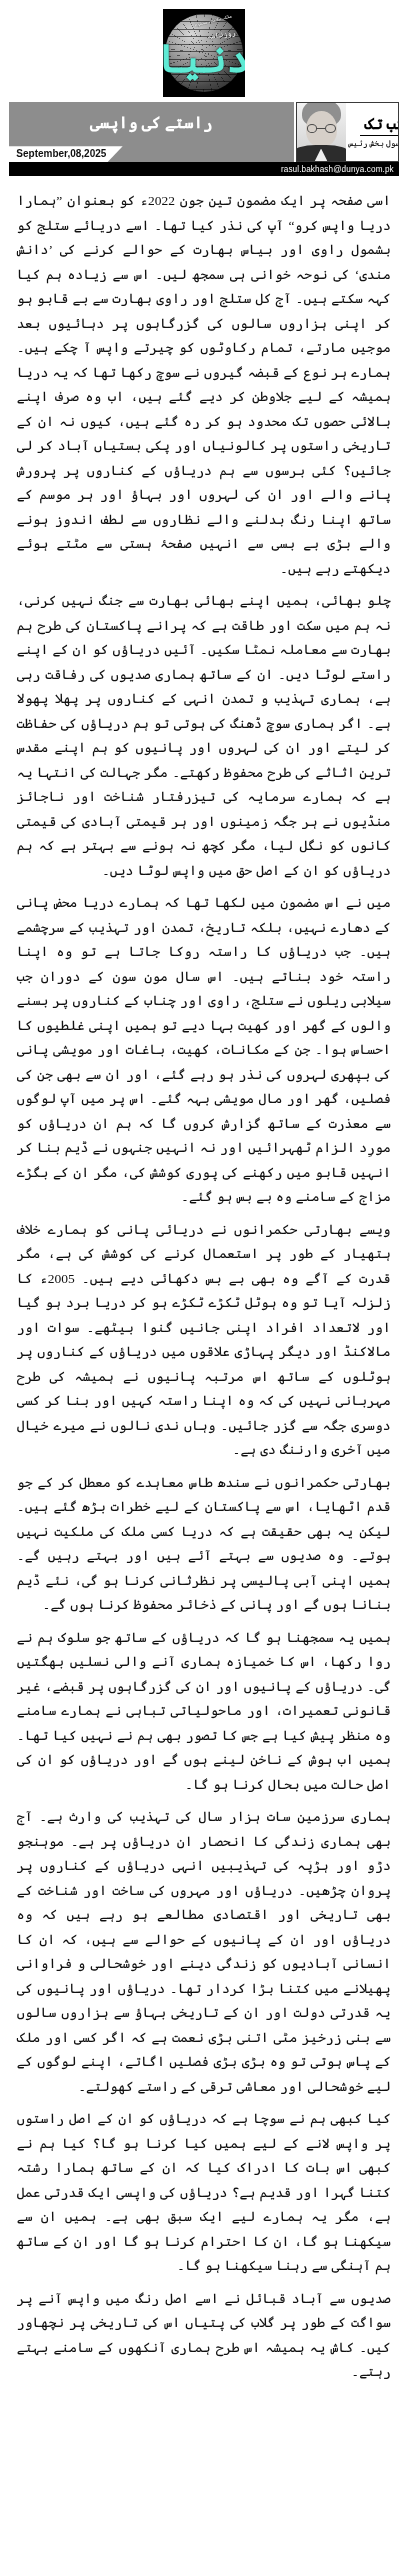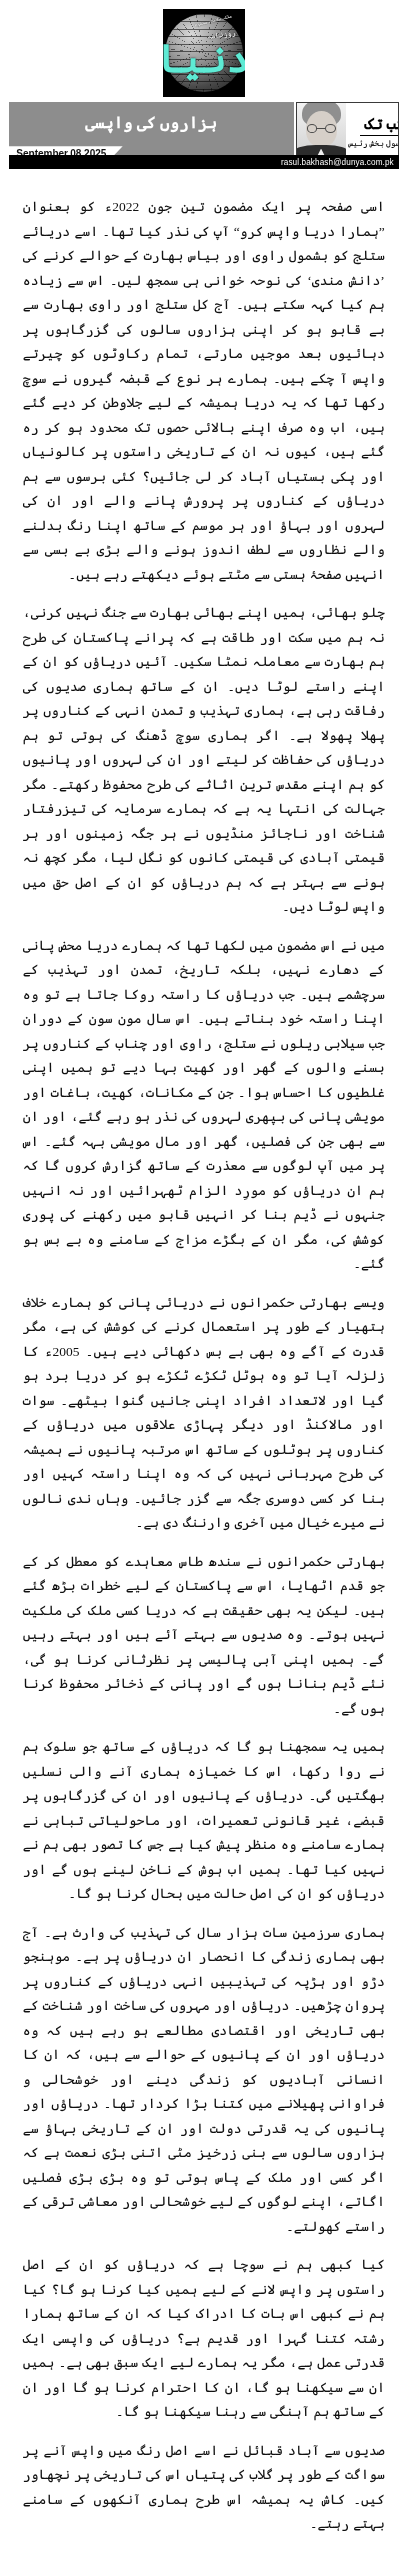--- a/index.html
+++ b/index.html
@@ -254,21 +254,21 @@
     font-family: "Liberation Serif", "DejaVu Serif", serif;
     font-size: 8.2px;
     color: #000;
     white-space: nowrap;
     line-height: 1.1;
   }
 
   
   .email-bar {
     position: absolute;
-    top: 53px;
+    top: 60px;
     left: 0;
     width: 390px;
     height: 14px;
     background: #000000;
     display: flex;
     align-items: center;
     justify-content: flex-start;
     direction: ltr;
   }
   .email-text {
@@ -289,41 +289,41 @@
     direction: rtl;
     text-align: justify;
     text-align-last: right;
     font-family: "Liberation Serif", "DejaVu Serif", serif;
     font-size: 13.5px;
     line-height: 24.5px;
     color: #111111;
     word-spacing: 0.6px;
   }
   .article-body p {
-    margin: 14px;
+    margin: 8px;
     text-indent: 0;
   }
   .article-body p + p { margin-top: 0; }
 </style>
 </head>
 <body>
 
 <div class="masthead-wrap">
   <div class="masthead-logo">
     <div class="globe"></div>
     <div class="masthead-tagline">ملک، سلامت، محفوظ</div>
     <div class="masthead-kicker">روزنامہ</div>
     <div class="masthead-name">دنیا</div>
   </div>
 </div>
 
 <div class="header-band">
 
   <div class="title-bar">
-    <div class="headline">ہزاروں کی واپسی</div>
+    <div class="headline">راستے کی واپسی</div>
     <div class="date-badge">September,08,2025</div>
   </div>
 
   <div class="author-box">
     <div class="author-photo">
       <div class="hair"></div>
       <div class="face"></div>
       <div class="glasses">
         <span class="l"></span>
           <span class="r"></span>

